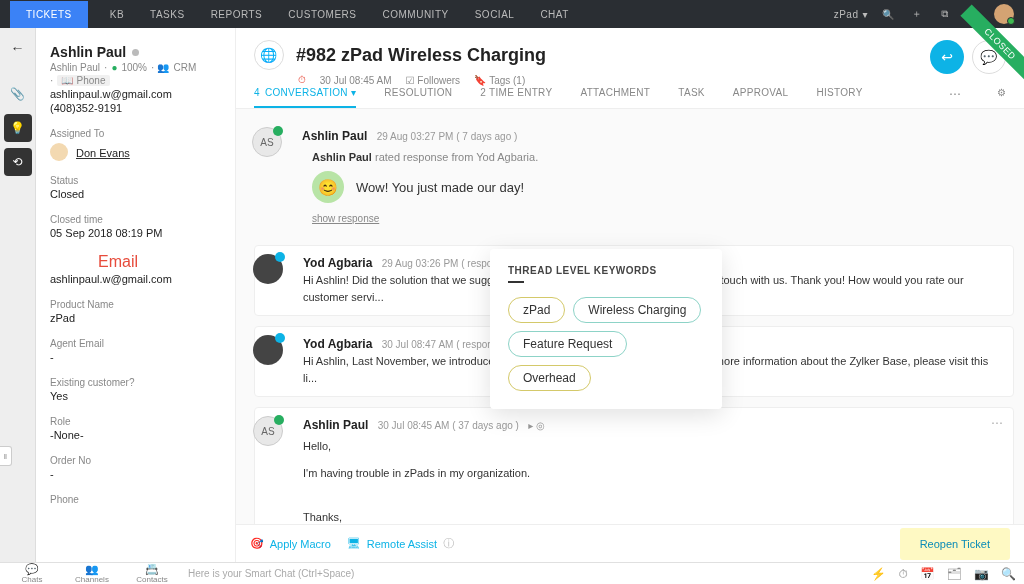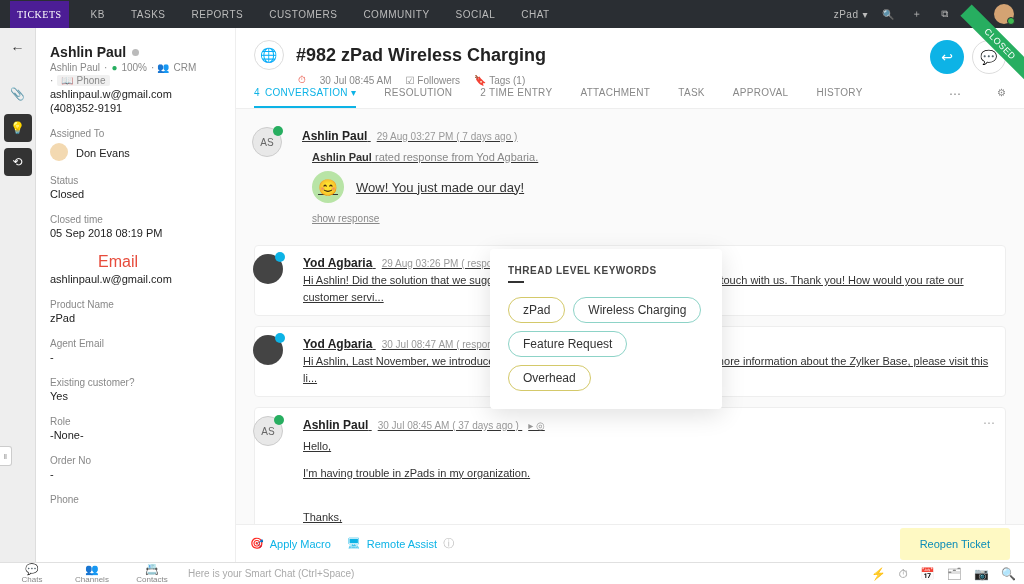--- a/index.html
+++ b/index.html
@@ -2,21 +2,21 @@
 <html><head>
 <meta charset="utf-8">
 <style>
 * { box-sizing: border-box; margin: 0; padding: 0; font-family: -apple-system, BlinkMacSystemFont, "Segoe UI", Arial, sans-serif; }
 body { width: 1024px; height: 584px; overflow: hidden; background: #f4f4f4; font-size: 12px; color: #333; position: relative; }
 
 
 .topnav { background: #2a2e33; height: 28px; display: flex; align-items: center; padding: 0 10px; color: #bbb; font-size: 10px; letter-spacing: 0.5px; }
 .topnav .nav-left { display: flex; gap: 18px; flex: 1; }
 .topnav .nav-item { cursor: pointer; padding: 8px 4px; }
-.topnav .nav-item.active { background: #4c1d95; color: #fff; padding: 8px 7px; font-family: Liberation Serif, serif; }
+.topnav .nav-item.active { background: #3b82f6; color: #fff; padding: 8px 16px; }
 .topnav .nav-right { display: flex; align-items: center; gap: 14px; }
 .topnav .acct { display: flex; align-items: center; gap: 4px; font-size: 10px; }
 .topnav .icon-btn { width: 14px; height: 14px; display: flex; align-items: center; justify-content: center; cursor: pointer; }
 .avatar-sm { width: 20px; height: 20px; border-radius: 50%; background: #d4a373; position: relative; }
 .avatar-sm::after { content: ""; position: absolute; right: -1px; bottom: -1px; width: 6px; height: 6px; background: #3fb950; border-radius: 50%; border: 1px solid #2a2e33; }
 
 
 .ribbon { position: absolute; top: 36px; right: -24px; background: #27ae60; color: #fff; padding: 3px 28px; font-size: 9px; transform: rotate(45deg); z-index: 5; letter-spacing: 0.5px; }
 
 
@@ -30,21 +30,21 @@
 .left { width: 200px; background: #fff; border-right: 1px solid #eee; padding: 16px 14px; overflow: hidden; }
 .left .cust-name { font-weight: 600; font-size: 14px; color: #222; display: flex; align-items: center; gap: 6px; }
 .left .dot-grey { width: 7px; height: 7px; background: #bbb; border-radius: 50%; display: inline-block; }
 .left .cust-sub { font-size: 10px; color: #888; margin-top: 2px; display: flex; align-items: center; gap: 4px; }
 .left .cust-sub .green-dot { color: #27ae60; }
 .left .cust-sub .badge { background: #f0f0f0; border-radius: 2px; padding: 0 4px; }
 .left .field { margin-top: 14px; }
 .left .field-label { font-size: 10px; color: #888; }
 .left .field-value { font-size: 11px; color: #222; margin-top: 2px; font-weight: 500; }
 .left .email-red { color: #e74c3c; font-size: 16px; padding-left: 48px; }
-.left .assignee { display: flex; align-items: center; gap: 8px; margin-top: 4px; }
+.left .assignee { display: flex; align-items: center; gap: 8px; margin-top: 4px; text-decoration: underline; }
 .left .assignee .av { width: 18px; height: 18px; border-radius: 50%; background: #f3d9b1; }
 .left .contact-line { font-size: 11px; color: #222; margin-top: 2px; }
 
 
 .ticket { flex: 1; display: flex; flex-direction: column; background: #fafafa; overflow: hidden; }
 .ticket-header { background: #fff; padding: 12px 18px 0 18px; border-bottom: 1px solid #eee; position: relative; }
 .ticket-header .row1 { display: flex; align-items: center; gap: 12px; }
 .ticket-header .globe { width: 30px; height: 30px; border-radius: 50%; border: 1px solid #ddd; display: flex; align-items: center; justify-content: center; color: #aaa; font-size: 14px; }
 .ticket-header h1 { font-size: 18px; font-weight: 700; color: #222; }
 .ticket-header .meta { font-size: 10px; color: #888; margin-top: 4px; margin-left: 44px; display: flex; gap: 14px; align-items: center; }
@@ -56,21 +56,21 @@
 
 
 .tabs { display: flex; gap: 28px; margin-top: 1px; font-size: 10px; color: #888; position: relative; }
 .tabs .tab { padding-bottom: 8px; cursor: pointer; letter-spacing: 0.3px; }
 .tabs .tab.active { color: #0db3e6; border-bottom: 2px solid #0db3e6; }
 .tabs .tab-count { margin-right: 2px; }
 .tabs .more-dots { margin-left: auto; cursor: pointer; font-size: 12px; }
 .tabs .gear-tab { margin-left: 8px; cursor: pointer; }
 
 
-.conv-body { flex: 1; overflow-y: auto; padding: 10px 18px 10px 18px; position: relative; text-decoration: underline; }
+.conv-body { flex: 1; overflow-y: auto; padding: 10px 10px 10px 18px; position: relative; }
 .thread { background: #fff; border: 1px solid #eee; border-radius: 4px; padding: 10px 14px; margin-bottom: 10px; position: relative; }
 .thread.shadowed { border: none; background: transparent; }
 .thread .av { width: 30px; height: 30px; border-radius: 50%; position: absolute; left: -2px; top: 8px; }
 .thread .av.initials { background: #e8e8e8; font-size: 10px; display: flex; align-items: center; justify-content: center; color: #666; border: 1px solid #ccc; }
 .thread .av.person { background: #444; }
 .thread .av .badge-ic { position: absolute; top: -2px; right: -2px; width: 10px; height: 10px; border-radius: 50%; }
 .thread .av .badge-ic.green { background: #27ae60; }
 .thread .av .badge-ic.blue { background: #0db3e6; }
 .thread .content { margin-left: 34px; }
 .thread .author { font-weight: 600; font-size: 12px; color: #222; }

